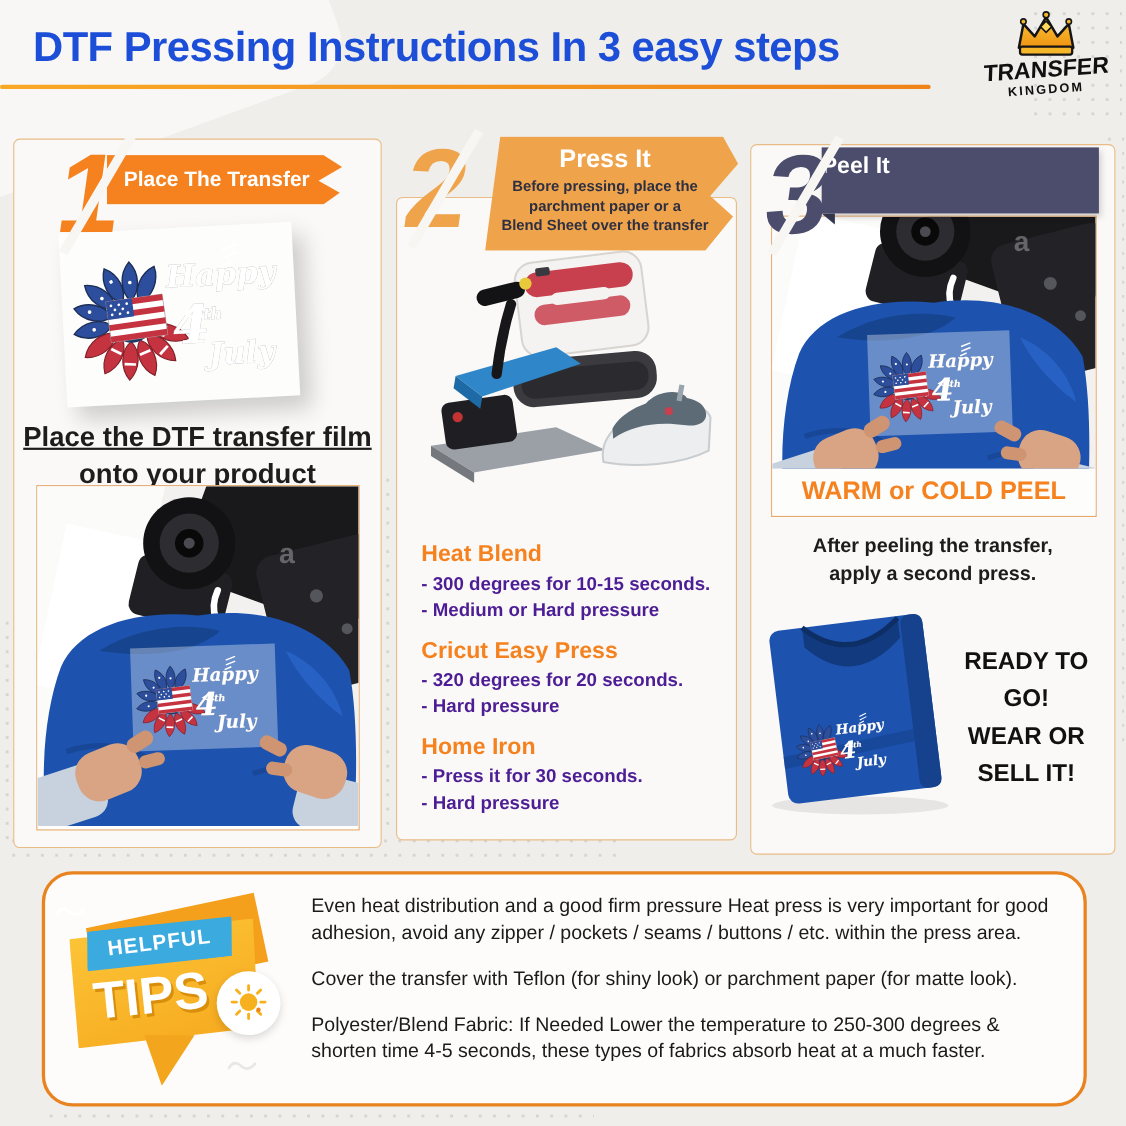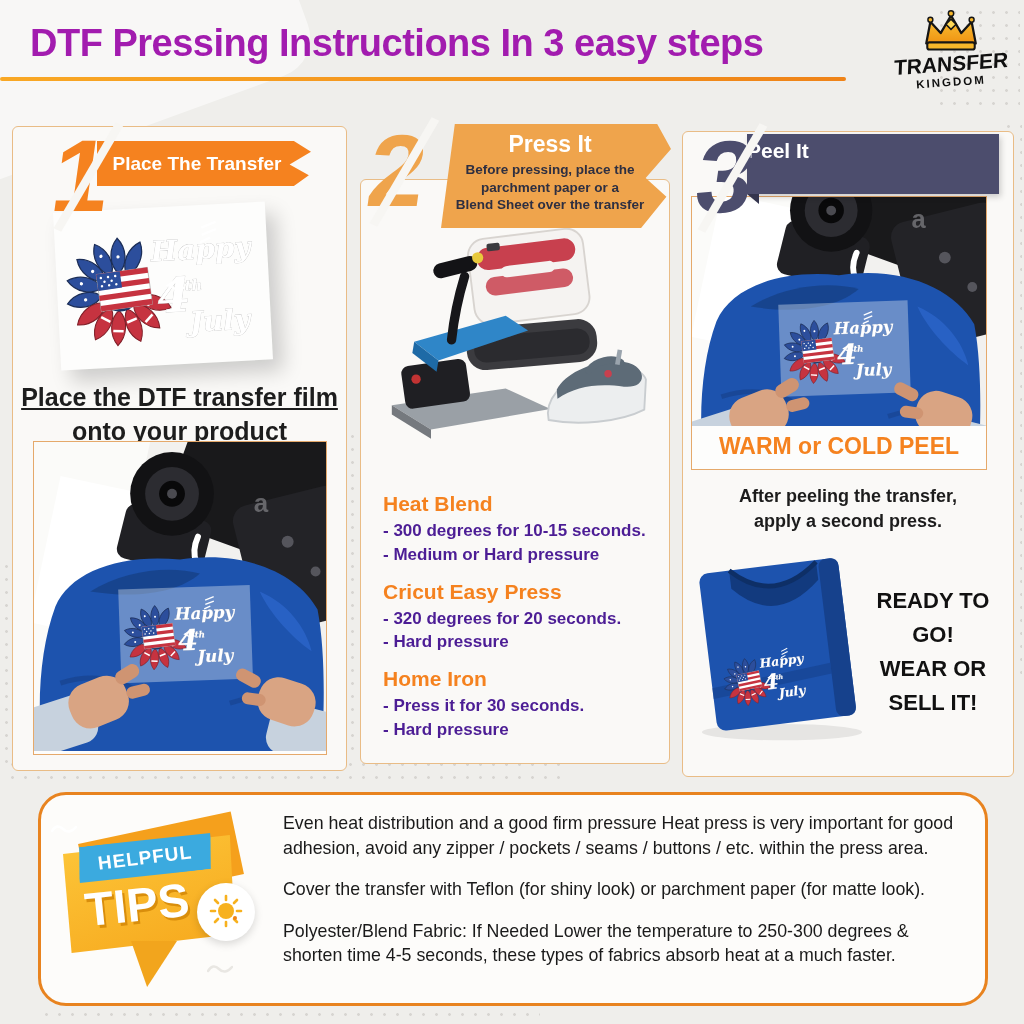--- a/index.html
+++ b/index.html
@@ -3,21 +3,21 @@
 <meta charset="utf-8">
 <style>
   html,body{margin:0;padding:0;background:#e7e6e3;}
   #canvas{position:relative;width:1024px;height:1024px;background:#efeeeb;overflow:hidden;
           font-family:"Liberation Sans",sans-serif;color:#161616;}
   .streak{position:absolute;background:rgba(255,255,255,.55);transform:rotate(-20deg);border-radius:40px;}
   .dots{position:absolute;background-image:radial-gradient(#d7d5d1 1.3px,transparent 1.5px);
         background-size:13px 13px;}
   
   .hdr-title{position:absolute;left:30px;top:22px;font-size:38px;font-weight:800;
-             letter-spacing:-.5px;color:#a21caf;}
+             letter-spacing:-.5px;color:#1d4ed8;}
   .hdr-line{position:absolute;left:0;top:77px;width:846px;height:4px;border-radius:2px;
             background:linear-gradient(90deg,#f9a825,#ef8318);}
   .logo{position:absolute;left:886px;top:8px;width:130px;text-align:center;}
   .logo svg{display:block;margin:0 auto;}
   .logo-t1{font-size:21px;font-weight:800;transform:rotate(-4deg) skewX(-6deg);color:#101010;margin-top:-2px;}
   .logo-t2{font-size:11.5px;font-weight:800;letter-spacing:2px;transform:rotate(-4deg);color:#101010;}
   
   .card{position:absolute;background:#faf9f7;border:1.5px solid #e9bc86;border-radius:6px;}
   #card1{left:12px;top:126px;width:333px;height:643px;}
   #card2{left:360px;top:179px;width:308px;height:583px;}
@@ -40,21 +40,21 @@
            color:#fff;text-align:left;font-size:21px;font-weight:800;line-height:1.35;
            padding-top:3px;box-sizing:border-box;box-shadow:2px 3px 6px rgba(0,0,0,.18);}
   .banner3 .fold{position:absolute;left:0;bottom:-10px;width:0;height:0;
            border-top:10px solid #34354e;border-left:12px solid transparent;}
   .film{position:absolute;left:44px;top:80px;width:212px;height:158px;background:#fdfdfc;
         transform:rotate(-3deg);box-shadow:10px 12px 20px rgba(0,0,0,.18);}
   .cap1{position:absolute;left:0;top:254px;width:100%;text-align:center;
         font-size:25px;font-weight:800;line-height:1.35;color:#1d1d1d;text-decoration:underline;}
   .photo-box{position:absolute;border:1.5px solid #e5a96b;background:#fdfdfc;overflow:hidden;}
   #pbox1{left:20px;top:314px;width:292px;height:312px;}
-  #pbox3{left:8px;top:64px;width:294px;height:272px;}
+  #pbox3{left:18px;top:64px;width:294px;height:272px;}
   .scene-svg{display:block;width:100%;}
   .peel-cap{height:41px;line-height:41px;text-align:center;font-size:23px;font-weight:800;color:#f5821f;background:#fdfdfc;}
   .note3{position:absolute;left:0;top:352px;width:100%;text-align:center;
          font-size:18px;font-weight:800;line-height:1.4;color:#1c1c1c;}
   .ready{position:absolute;left:176px;top:452px;width:148px;text-align:center;
          font-size:22px;font-weight:800;line-height:1.55;color:#111;}
   .devices{position:absolute;left:14px;top:28px;width:280px;height:262px;}
   .methods{position:absolute;left:22px;top:312px;width:276px;}
   .method{margin-bottom:13px;}
   .method .mh{font-size:21px;font-weight:800;color:#f5821f;margin-bottom:3px;}

